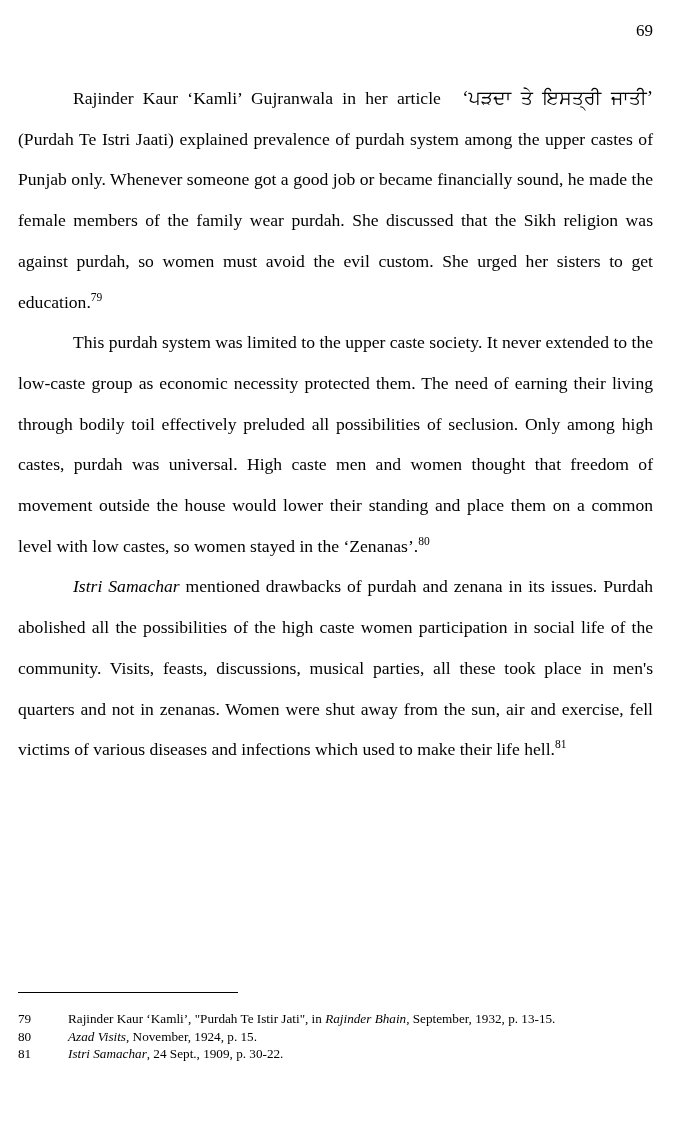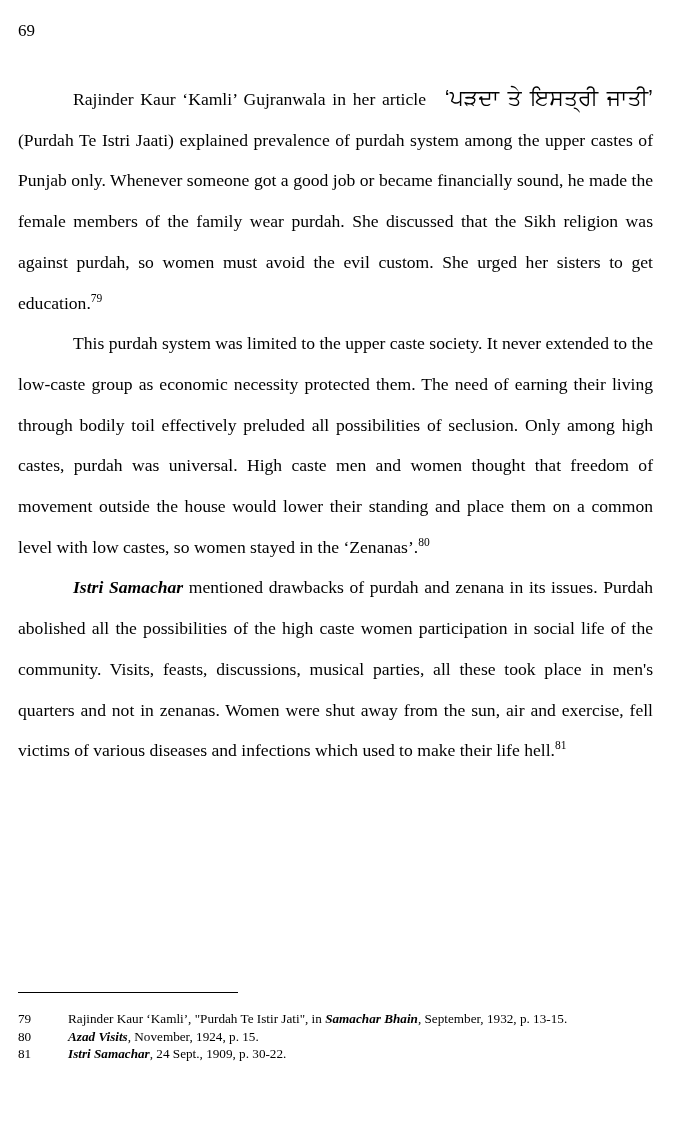--- a/index.html
+++ b/index.html
@@ -17,20 +17,21 @@
     box-sizing: border-box;
     overflow: hidden;
   }
 
   
   .folio {
     position: absolute;
     top: 22px;
     left: 18px;
     right: 47px;
+    text-align: right;
     font-size: 17px;
     line-height: 1;
     font-family: "Liberation Serif", "DejaVu Serif", serif;
   }
 
   
   .body-block {
     position: absolute;
     top: 78px;
     left: 18px;
@@ -42,27 +43,26 @@
     text-justify: inter-word;
     font-size: 17.6px;
     line-height: 40.7px;
     text-indent: 55px;
     hyphens: none;
   }
   p.para + p.para {
     margin-top: 0;
   }
   .gurmukhi {
-    font-family: Liberation Sans, sans-serif;
-    font-size: 22px;
+    font-family: Liberation Serif, serif;
+    font-size: 19px;
     margin-left: 12px;
   }
   .it {
     font-style: italic;
-    font-weight: bold;
   }
   sup.fnref {
     font-size: 11.5px;
     vertical-align: super;
     line-height: 0;
   }
 
   
   .fn-rule {
     position: absolute;
@@ -105,21 +105,21 @@
     <p class="para"><span>Rajinder Kaur ‘Kamli’ Gujranwala in her article </span><span class="gurmukhi">‘ਪੜਦਾ ਤੇ ਇਸਤ੍ਰੀ ਜਾਤੀ’</span><span> (Purdah Te Istri Jaati) explained prevalence of purdah system among the upper castes of Punjab only.  Whenever someone got a good job or became financially sound, he made the female members of the family wear purdah. She discussed that the Sikh religion was against purdah, so women must avoid the evil custom.  She urged her sisters to get education.</span><sup class="fnref">79</sup></p>
     <p class="para"><span>This purdah system was limited to the upper caste society.  It never extended to the low-caste group as economic necessity protected them. The need of earning their living through bodily toil effectively preluded all possibilities of seclusion.  Only among high castes, purdah was universal.  High caste men and women thought that freedom of movement outside the house would lower their standing and place them on a common level with low castes, so women stayed in the ‘Zenanas’.</span><sup class="fnref">80</sup></p>
     <p class="para"><span class="it">Istri Samachar</span><span> mentioned drawbacks of purdah and zenana in its issues.  Purdah abolished all the possibilities of the high caste women participation in social life of the community.  Visits, feasts, discussions, musical parties, all these took place in men's quarters and not in zenanas.  Women were shut away from the sun, air and exercise, fell victims of various diseases and infections which used to make their life hell.</span><sup class="fnref">81</sup></p>
   </div>
 
   <div class="fn-rule"></div>
 
   <div class="footnotes">
     <div class="fn">
       <span class="fn-num">79</span>
-      <span class="fn-text"><span>Rajinder Kaur ‘Kamli’, "Purdah Te Istir Jati", in </span><span class="it">Samachar Bhain</span><span>, September, 1932, p. 13-15.</span></span>
+      <span class="fn-text"><span>Rajinder Kaur ‘Kamli’, "Purdah Te Istir Jati", in </span><span class="it">Rajinder Bhain</span><span>, September, 1932, p. 13-15.</span></span>
     </div>
     <div class="fn">
       <span class="fn-num">80</span>
       <span class="fn-text"><span class="it">Azad Visits</span><span>, November, 1924, p. 15.</span></span>
     </div>
     <div class="fn">
       <span class="fn-num">81</span>
       <span class="fn-text"><span class="it">Istri Samachar</span><span>, 24 Sept., 1909, p. 30-22.</span></span>
     </div>
   </div>

